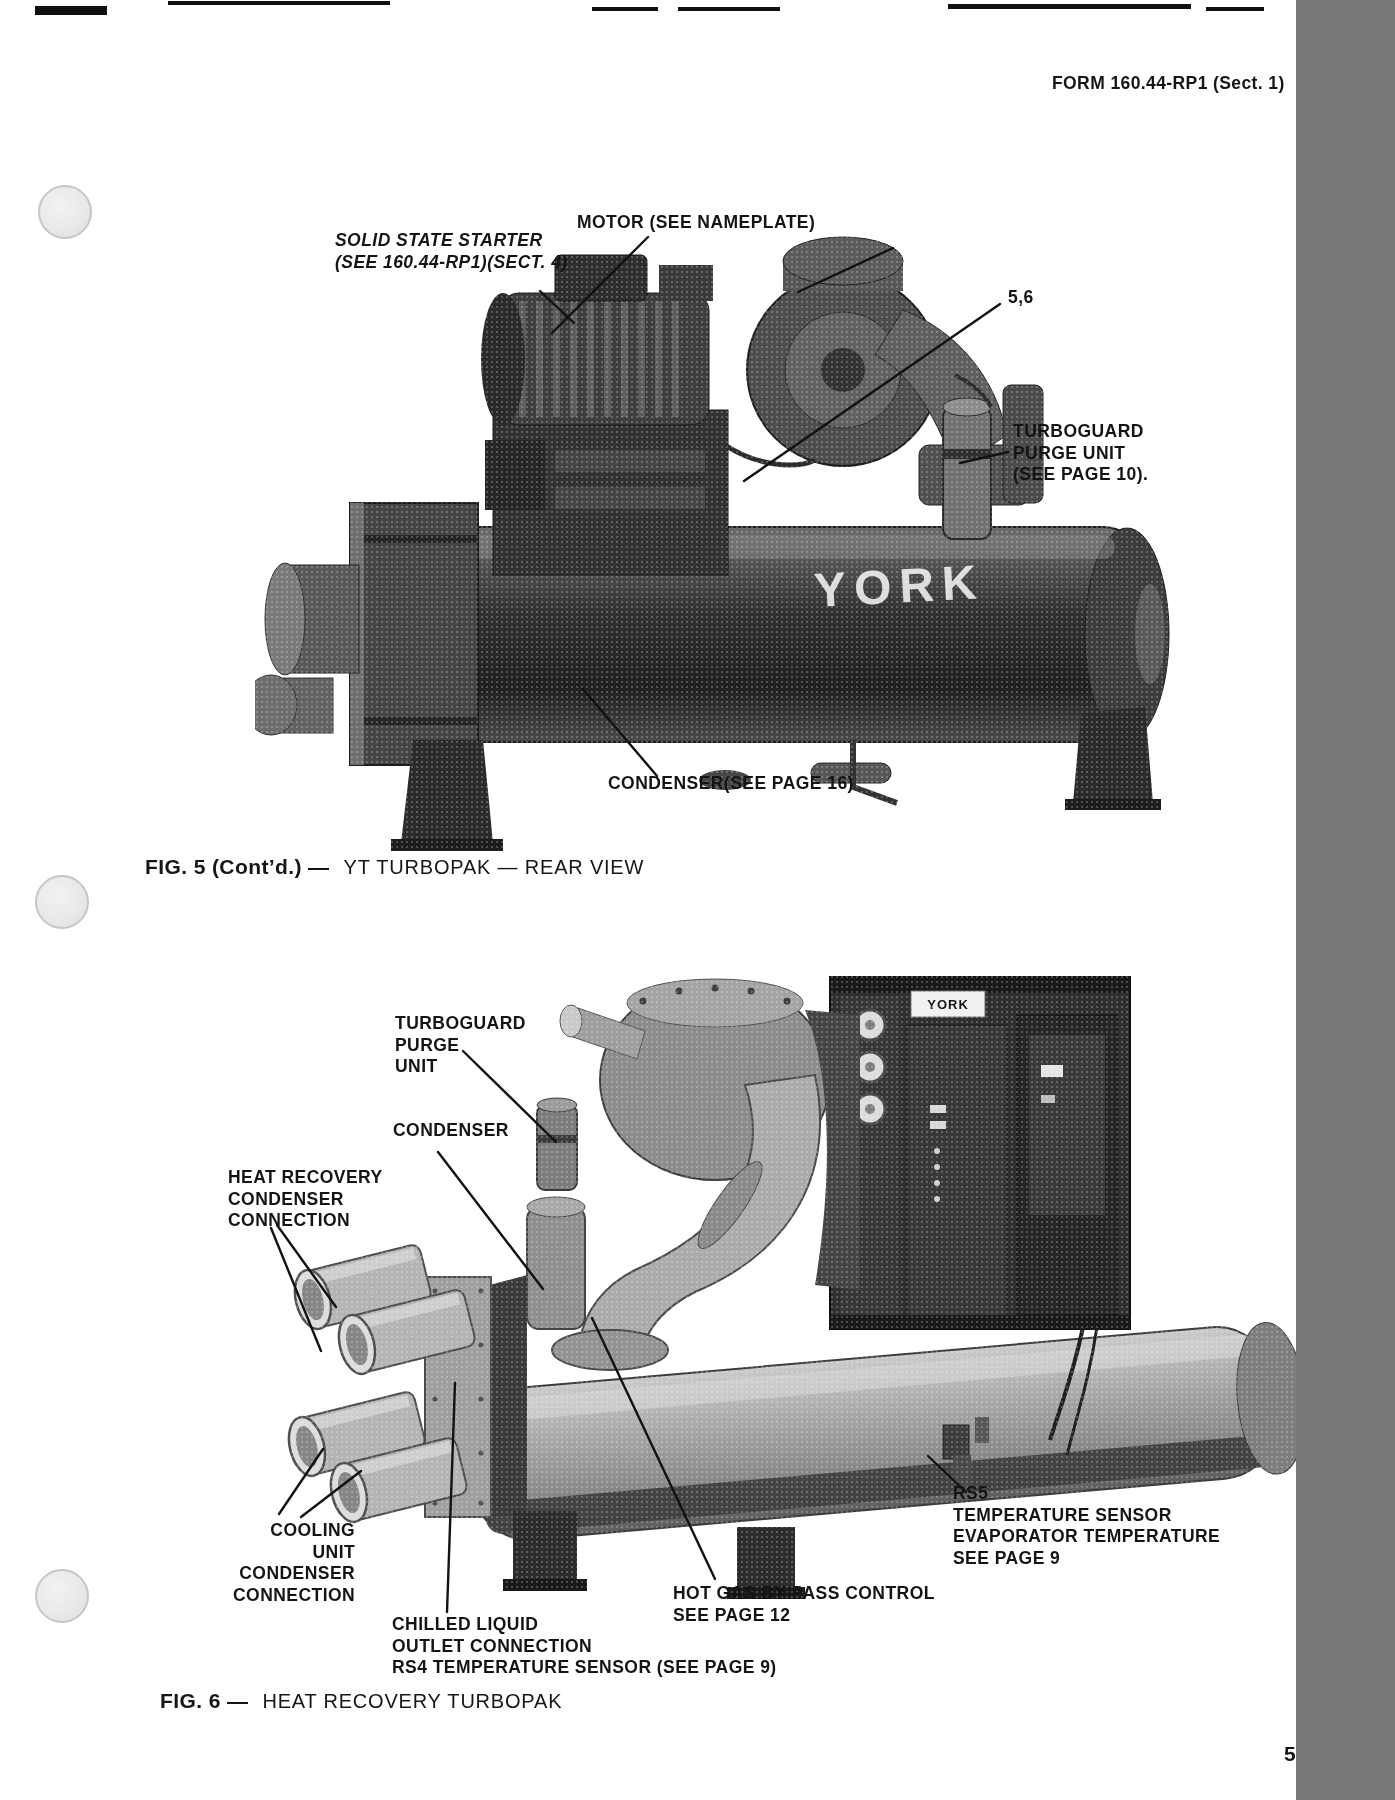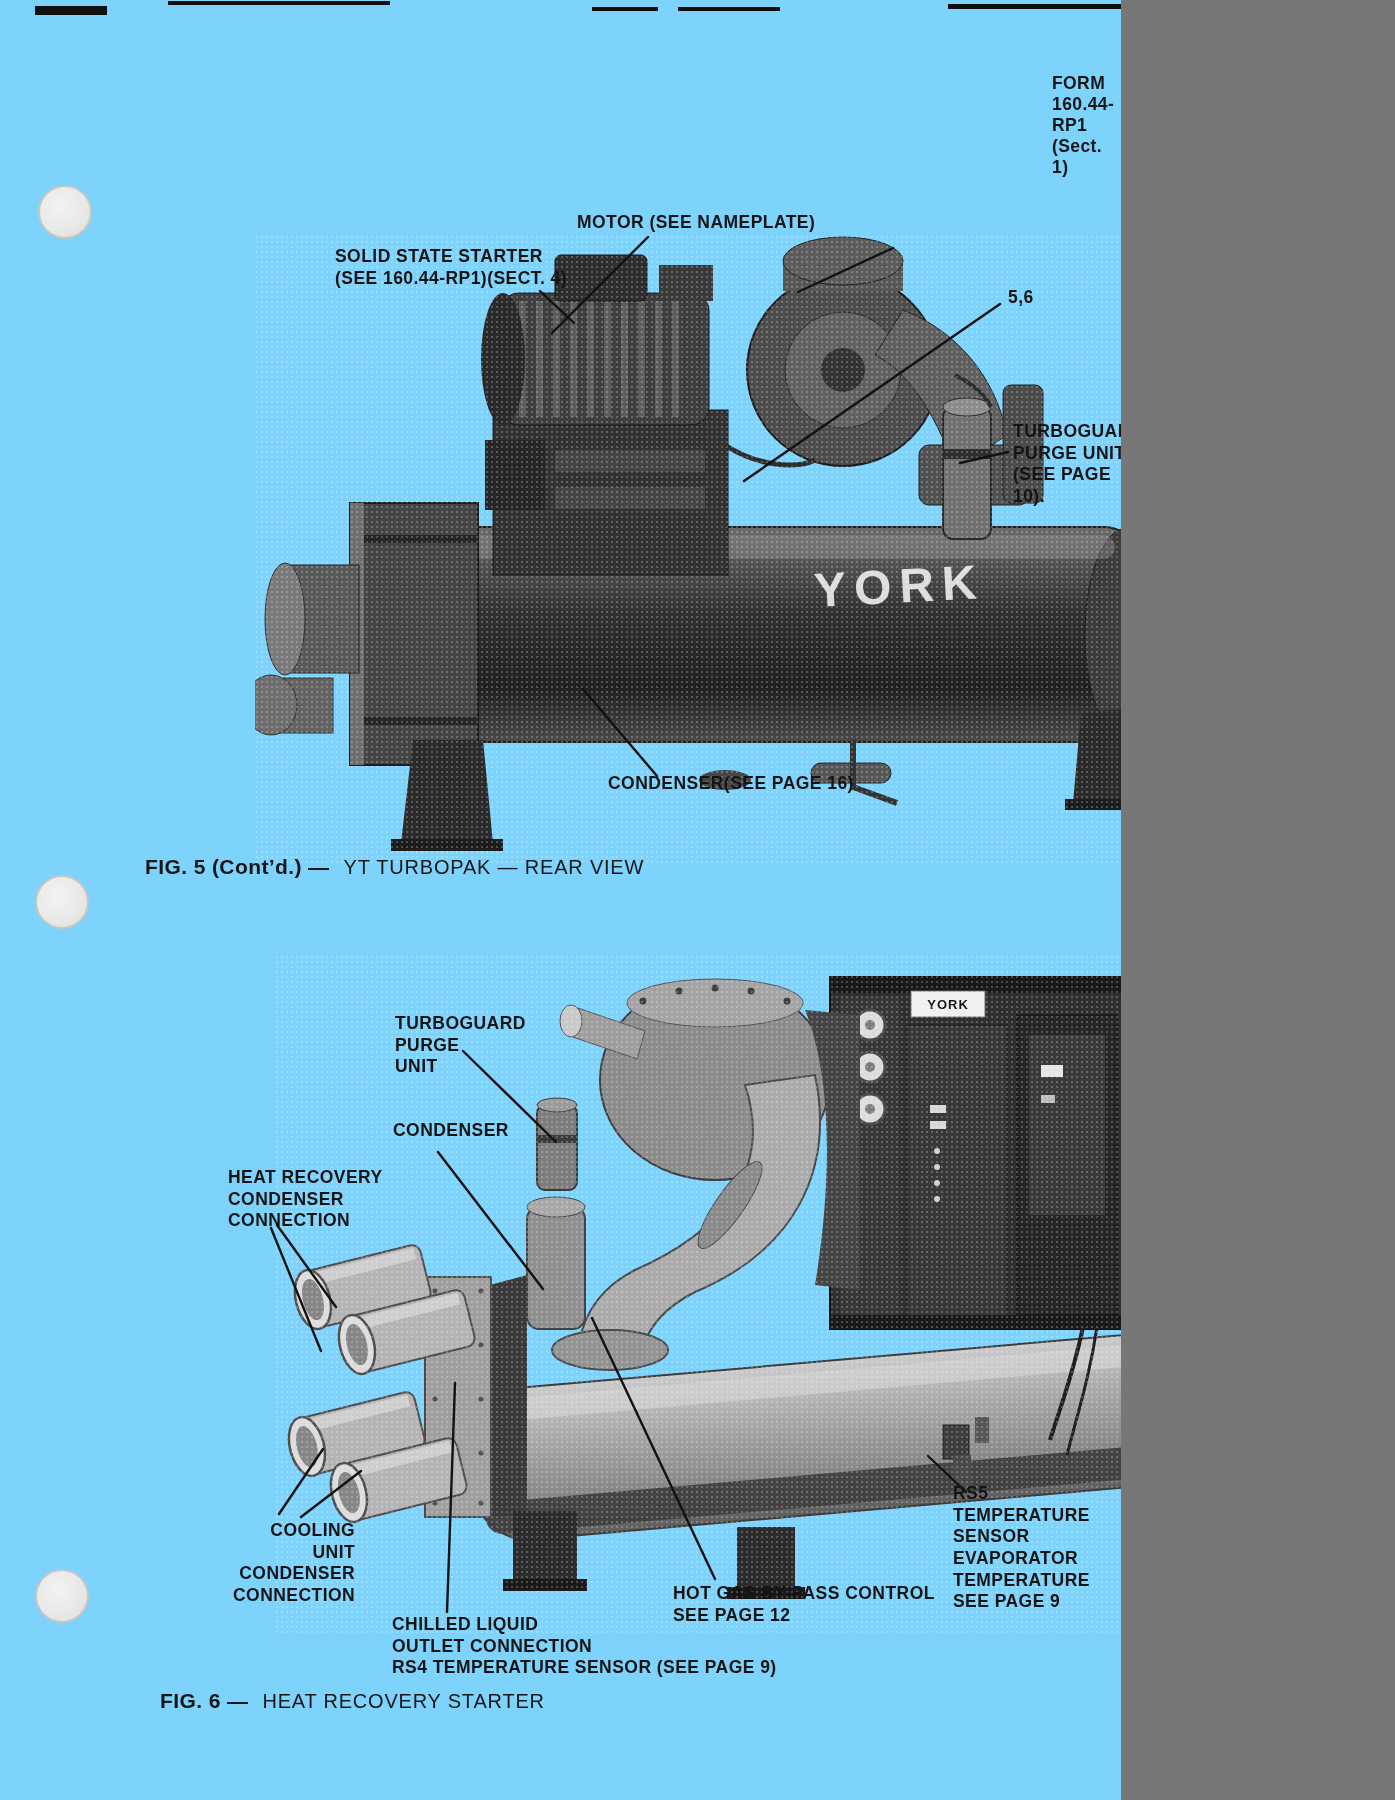--- a/index.html
+++ b/index.html
@@ -1,19 +1,19 @@
 <!DOCTYPE html>
 <html><head>
 <meta charset="utf-8">
 <style>
   html,body{margin:0;padding:0;background:#777;}
   .page{
     position:relative;
-    width:1121px;height:1800px;
-    background:#7dd3fc;
+    width:1296px;height:1800px;
+    background:#ffffff;
     overflow:hidden;
     font-family:"Liberation Sans",sans-serif;
     color:#161616;
   }
   .lbl{
     position:absolute;
     font:bold 17.5px/1.24 "Liberation Sans",sans-serif;
     letter-spacing:.45px;
     color:#141414;
     white-space:pre-line;
@@ -257,21 +257,21 @@
       <line x1="271" y1="1228" x2="321" y2="1351"></line>
       <line x1="279" y1="1514" x2="323" y2="1449"></line>
       <line x1="301" y1="1517" x2="361" y2="1471"></line>
       <line x1="455" y1="1383" x2="447" y2="1612"></line>
       <line x1="592" y1="1318" x2="715" y2="1579"></line>
       <line x1="928" y1="1456" x2="966" y2="1492"></line>
     </g>
   </svg>
 
   <div class="lbl" style="left:577px;top:212px;">MOTOR (SEE NAMEPLATE)</div>
-  <div class="lbl" style="left:335px;top:246px;">SOLID STATE STARTER
+  <div class="lbl" style="left:335px;top:230px;font-style:italic;">SOLID STATE STARTER
 (SEE 160.44-RP1)(SECT. 4)</div>
   <div class="lbl" style="left:1008px;top:287px;">5,6</div>
   <div class="lbl" style="left:1013px;top:421px;">TURBOGUARD
 PURGE UNIT
 (SEE PAGE 10).</div>
   <div class="lbl" style="left:608px;top:773px;">CONDENSER(SEE PAGE 16)</div>
 
   <div class="caption" style="left:145px;top:855px;">
     <span class="cap-b">FIG. 5 (Cont’d.) —</span><span class="cap-t">YT TURBOPAK — REAR VIEW</span>
   </div>
@@ -291,18 +291,18 @@
 OUTLET CONNECTION
 RS4 TEMPERATURE SENSOR (SEE PAGE 9)</div>
   <div class="lbl" style="left:673px;top:1583px;">HOT GAS BY-PASS CONTROL
 SEE PAGE 12</div>
   <div class="lbl" style="left:953px;top:1483px;">RS5
 TEMPERATURE SENSOR
 EVAPORATOR TEMPERATURE
 SEE PAGE 9</div>
 
   <div class="caption" style="left:160px;top:1689px;">
-    <span class="cap-b">FIG. 6 —</span><span class="cap-t">HEAT RECOVERY STARTER</span>
+    <span class="cap-b">FIG. 6 —</span><span class="cap-t">HEAT RECOVERY TURBOPAK</span>
   </div>
 
   <div class="pagenum">5</div>
 
 </div>
 
 </body></html>

